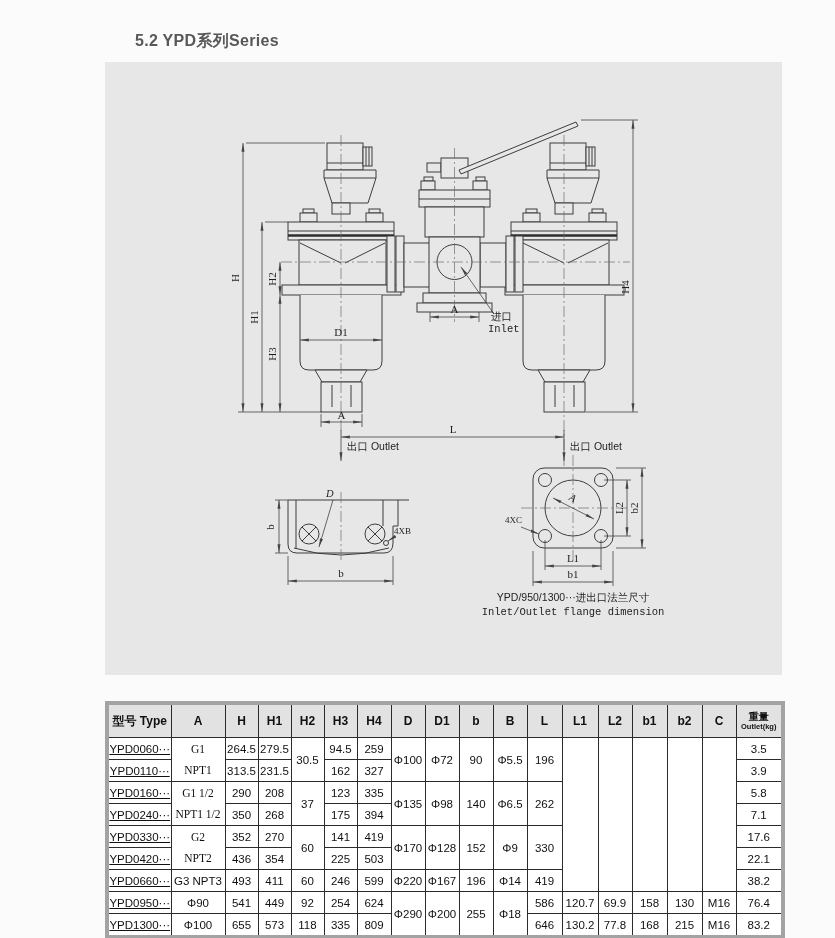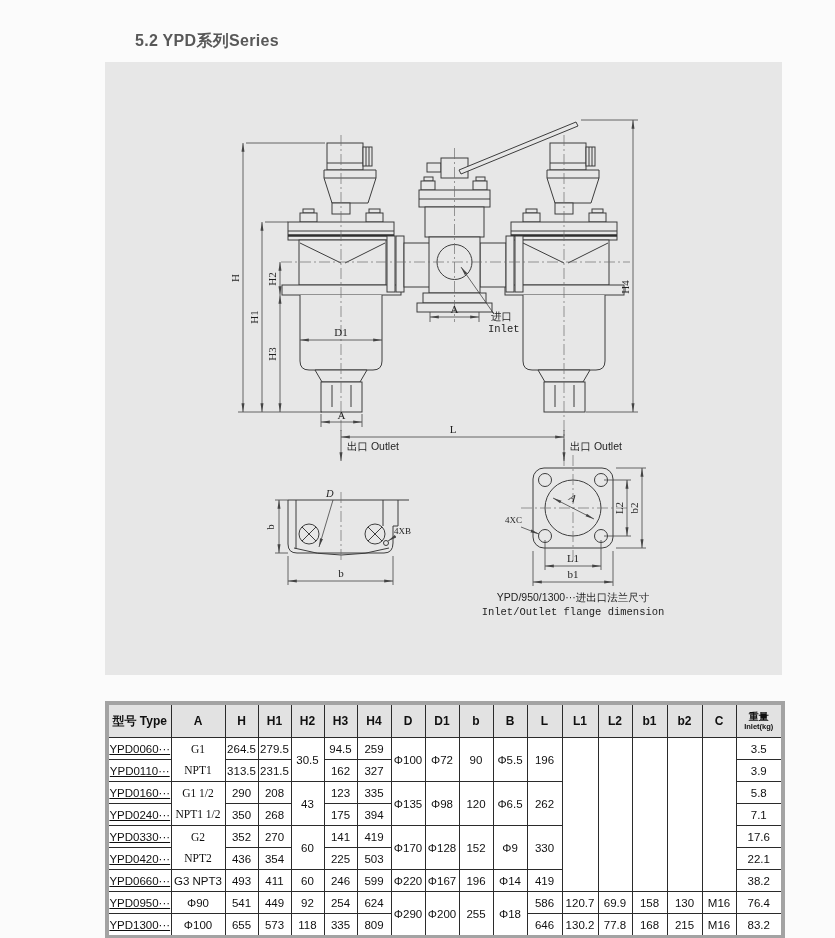--- a/index.html
+++ b/index.html
@@ -254,21 +254,21 @@
           <th>b</th>
           <th>B</th>
           <th>L</th>
           <th>L1</th>
           <th>L2</th>
           <th>b1</th>
           <th>b2</th>
           <th>C</th>
           <th>
             <div class="wh-cn">重量</div>
-            <div class="wh-en">Inlet(kg)</div>
+            <div class="wh-en">Outlet(kg)</div>
           </th>
         </tr>
       </thead>
       <tbody>
         <tr>
           <td class="typ">YPD0060···</td>
           <td class="two gb" rowspan="2">
             <div>G1</div>
             <div>NPT1</div>
           </td>
@@ -298,26 +298,26 @@
           <td>3.9</td>
         </tr>
         <tr>
           <td class="typ">YPD0160···</td>
           <td class="two gb" rowspan="2">
             <div>G1 1/2</div>
             <div>NPT1 1/2</div>
           </td>
           <td>290</td>
           <td>208</td>
-          <td class="gb" rowspan="2">43</td>
+          <td class="gb" rowspan="2">37</td>
           <td>123</td>
           <td>335</td>
           <td class="gb" rowspan="2">Φ135</td>
           <td class="gb" rowspan="2">Φ98</td>
-          <td class="gb" rowspan="2">120</td>
+          <td class="gb" rowspan="2">140</td>
           <td class="gb" rowspan="2">Φ6.5</td>
           <td class="gb" rowspan="2">262</td>
           <td>5.8</td>
         </tr>
         <tr class="gsep">
           <td class="typ">YPD0240···</td>
           <td>350</td>
           <td>268</td>
           <td>175</td>
           <td>394</td>

